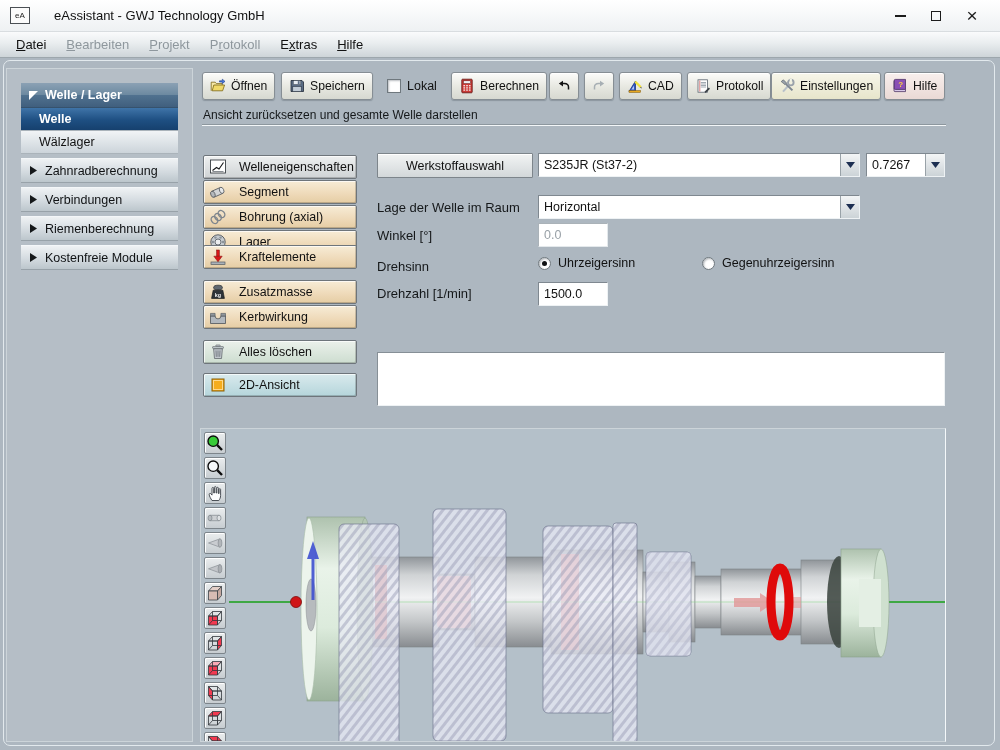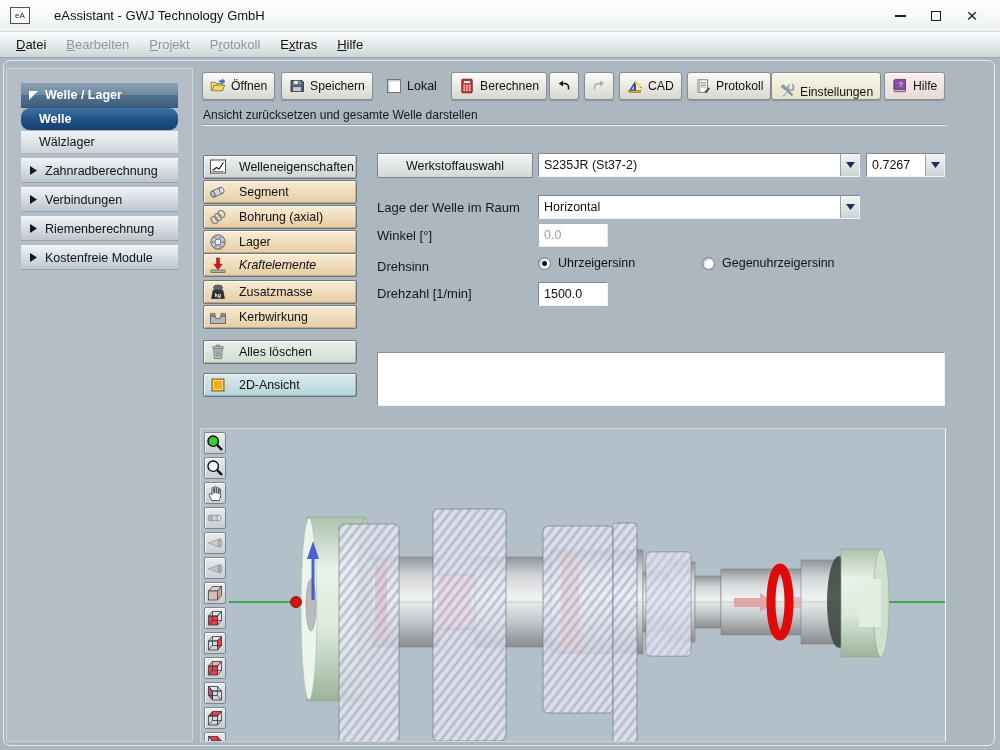--- a/index.html
+++ b/index.html
@@ -37,29 +37,29 @@
   .side-header { height:25px; display:flex; align-items:center; gap:7px; padding:0 7px; font-size:12.5px; }
   .side-header.expanded { font-weight:bold; color:#fff;
     background:linear-gradient(#8ba1b4 0%, #6d8aa1 48%, #50718f 52%, #405f7e 100%);
     border-bottom:1px solid #36526d; }
   .side-header.collapsed { margin-top:4px; color:#101214;
     background:linear-gradient(#eff2f4 0%, #d4dbe0 55%, #bcc6cc 100%);
     border-top:1px solid #f4f7f9; border-bottom:1px solid #98a2a9; }
   .side-child { height:23px; display:flex; align-items:center; padding:0 7px 0 18px; font-size:12.5px;
     background:linear-gradient(#f1f4f6,#ccd4da); border-bottom:1px solid #aab3ba; }
   .side-child.selected { font-weight:bold; color:#fff;
-    background:linear-gradient(var(--selection-blue,#3f74a8) 0%, #1e4f82 55%, #16406e 100%);border-radius:9px; }
+    background:linear-gradient(var(--selection-blue,#3f74a8) 0%, #1e4f82 55%, #16406e 100%); }
   .tri { display:inline-flex; width:10px; justify-content:center; }
 
   
   .tbtn { position:absolute; top:14px; height:28px; border:1px solid #868e94; border-radius:3px;
     background:linear-gradient(#fcfcfa,#e6e7e0 55%,#d7d9d1);
     box-shadow:inset 0 1px 0 #ffffff, 0 1px 1px rgba(40,50,60,.25);
     display:flex; align-items:center; gap:5px; padding:0 7px; font-size:12.2px; white-space:nowrap; }
-  .tbtn.tint-y { background:linear-gradient(#f7f6ea,#e7e5cb);align-items:flex-end; }
+  .tbtn.tint-y { background:linear-gradient(#f7f6ea,#e7e5cb); }
   .tbtn.tint-p { background:linear-gradient(#f8efed,#ead9d5); }
   .tbtn.small { justify-content:center; padding:0; }
   .tbtn.disabled { color:#a7afb4; }
   .tbtn svg { display:block; }
   .chk-wrap { position:absolute; top:14px; height:28px; display:flex; align-items:center; gap:6px; font-size:12.5px; }
   .chk-box { width:14px; height:14px; background:#fff; border:1px solid #6f787e;
     box-shadow:inset 1px 1px 2px rgba(60,70,80,.35); }
   .statusline { position:absolute; left:203px; top:50px; font-size:12px; color:#15181a; }
   .tb-divider { position:absolute; left:202px; top:66px; width:744px; height:2px;
     border-top:1px solid #8d979e; border-bottom:1px solid #f3f6f8; }
@@ -328,21 +328,21 @@
               <circle cx="11.55" cy="13.4" r="1.2"></circle>
               <circle cx="6.45" cy="13.4" r="1.2"></circle>
               <circle cx="3.9" cy="9" r="1.2"></circle>
               <circle cx="6.45" cy="4.6" r="1.2"></circle>
               <circle cx="11.55" cy="4.6" r="1.2"></circle>
             </g>
           </svg>
         </span>
         <span>Lager</span>
       </div>
-      <div class="tool-btn tb-tan" style="top: 195px; font-style: italic;">
+      <div class="tool-btn tb-tan" style="top: 187px;">
         <span class="ticon">
           <svg width="18" height="18" viewBox="0 0 18 18">
             <rect x="2" y="14" width="14" height="2.6" fill="#aab1b8" stroke="#565c62" stroke-width="0.7"></rect>
             <rect x="7.6" y="2" width="2.8" height="6.5" fill="#d81616" stroke="#7c0a0a" stroke-width="0.5"></rect>
             <polygon points="4.8,8.2 13.2,8.2 9,13.8" fill="#d81616" stroke="#7c0a0a" stroke-width="0.5"></polygon>
           </svg>
         </span>
         <span>Kraftelemente</span>
       </div>
       <div class="tool-btn tb-tan" style="top: 222px;">

